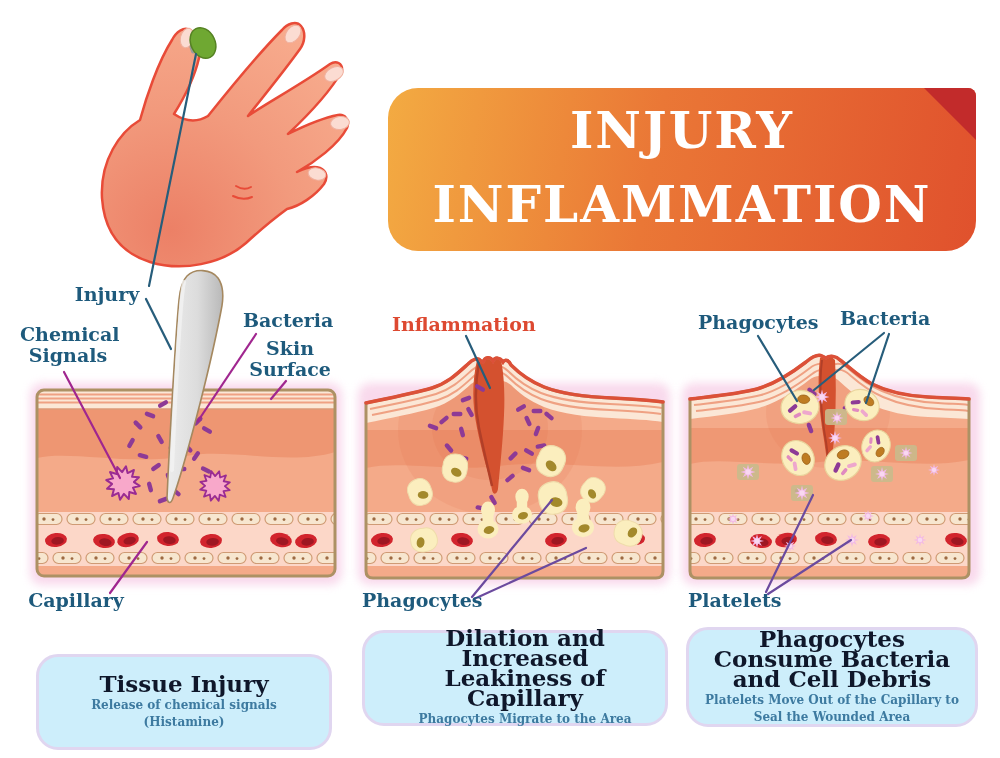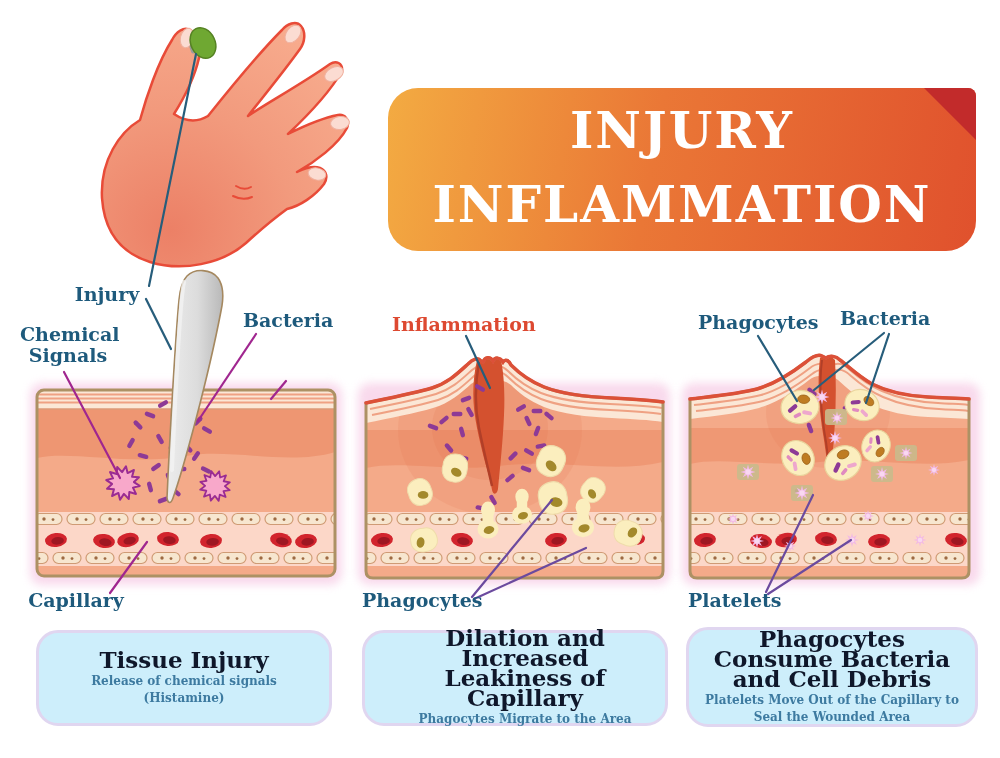--- a/index.html
+++ b/index.html
@@ -347,28 +347,29 @@
     <div class="banner-fold"></div>
     <div class="banner-text">
       <div>INJURY</div>
       <div>INFLAMMATION</div>
     </div>
   </div>
 
   <div class="lbl" style="left:62px;top:284px;width:90px;">Injury</div>
   <div class="lbl" style="left:20px;top:324px;width:96px;">Chemical Signals</div>
   <div class="lbl" style="left:243px;top:310px;width:90px;">Bacteria</div>
+  <div class="lbl" style="left:248px;top:338px;width:84px;">Skin Surface</div>
   <div class="lbl" style="left:28px;top:590px;width:96px;">Capillary</div>
   <div class="lbl red" style="left:392px;top:314px;width:136px;">Inflammation</div>
   <div class="lbl" style="left:362px;top:590px;width:112px;">Phagocytes</div>
   <div class="lbl" style="left:698px;top:312px;width:112px;">Phagocytes</div>
   <div class="lbl" style="left:840px;top:308px;width:90px;">Bacteria</div>
   <div class="lbl" style="left:688px;top:590px;width:84px;">Platelets</div>
 
-  <div class="cap" style="left:36px;width:296px;">
+  <div class="cap" style="left:36px;width:296px;margin-top:24px;">
     <p class="cap-title">Tissue Injury</p>
     <p class="cap-sub" style="max-width:240px;margin-left:auto;margin-right:auto;">Release of chemical signals (Histamine)</p>
   </div>
   <div class="cap" style="left:362px;width:306px;padding-left:32px;">
     <p class="cap-title" style="max-width:230px;margin:0 auto;">Dilation and Increased Leakiness of Capillary</p>
     <p class="cap-sub">Phagocytes Migrate to the Area</p>
   </div>
   <div class="cap" style="left:686px;width:292px;top:627px;height:100px;">
     <p class="cap-title">Phagocytes Consume Bacteria and Cell Debris</p>
     <p class="cap-sub">Platelets Move Out of the Capillary to Seal the Wounded Area</p>

